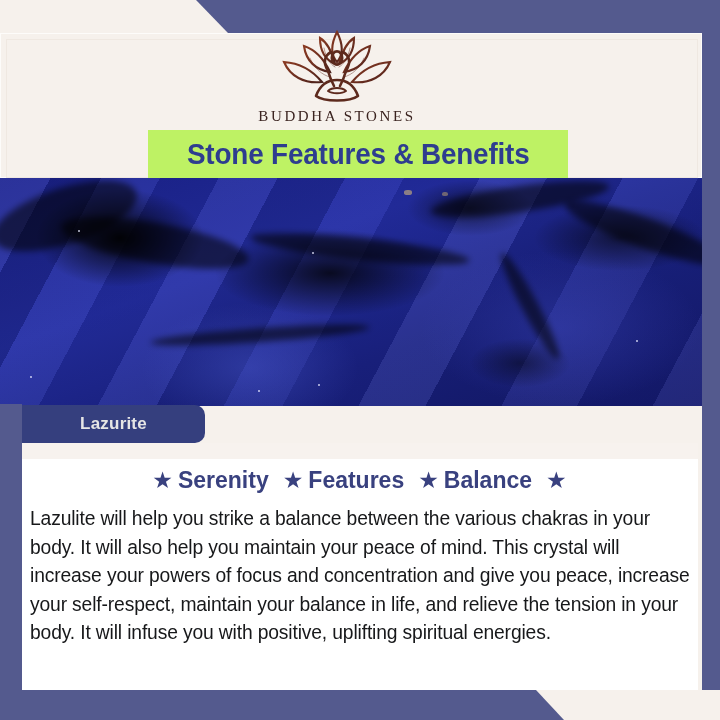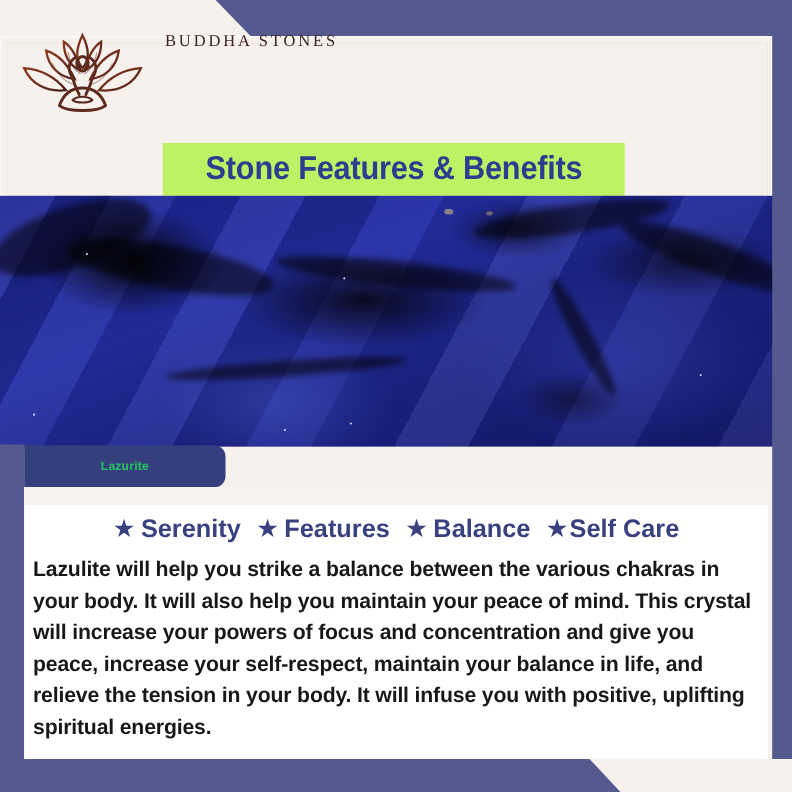--- a/index.html
+++ b/index.html
@@ -31,21 +31,21 @@
     box-shadow:inset 0 0 0 1px rgba(255,255,255,.75);
   }
   .sheet-inner-line{
     position:absolute;left:6px;top:39px;width:690px;height:137px;
     border:1px solid #efe8e1;
   }
 
   
   .logo-wrap{
     position:absolute;left:0;top:28px;width:674px;
-    display:flex;flex-direction:row;align-items:flex-start;
+    display:flex;flex-direction:column;align-items:center;
   }
   .logo-mark{width:150px;height:78px;display:block;}
   .logo-word{
     margin-top:2px;
     font-family:"Liberation Serif","DejaVu Serif",serif;
     font-size:15px;letter-spacing:2.6px;color:#3b2420;font-weight:400;
   }
 
   
   .title-plaque{
@@ -84,21 +84,21 @@
   .photo .speck{position:absolute;width:2px;height:2px;border-radius:50%;background:#e7e9ff;opacity:.85;}
   .photo .vein{position:absolute;background:rgba(0,0,0,.55);border-radius:50%;filter:blur(3px);}
 
   
   .stone-label{
     position:absolute;left:22px;top:405px;width:183px;height:38px;
     background:#353f7e;border-radius:0 10px 10px 0;
     display:flex;align-items:center;justify-content:center;
   }
   .stone-label span{
-    color:#22c55e;font-size:11px;font-weight:700;letter-spacing:.2px;
+    color:#e5e5e5;font-size:17px;font-weight:700;letter-spacing:.2px;
   }
 
   
   .card{
     position:absolute;left:22px;top:443px;width:676px;height:247px;
     background:#ffffff;
   }
   .card-top-strip{
     position:absolute;left:0;top:0;width:676px;height:16px;background:#f7f2ee;
   }
@@ -112,21 +112,21 @@
     display:flex;align-items:center;
     color:#39417f;font-size:23px;font-weight:700;white-space:nowrap;
   }
   .benefit .star{font-size:23px;line-height:1;margin-right:5px;}
   .benefit + .benefit{margin-left:14px;}
   .benefit.nogap .star{margin-right:1px;}
 
   .body-text{
     position:absolute;left:8px;top:62px;width:662px;
     color:#17181a;font-size:19.3px;line-height:28.6px;
-    font-weight:700;letter-spacing:-.15px;
+    font-weight:400;letter-spacing:-.15px;
     text-align:left;
   }
 </style>
 </head>
 <body>
 
 <div id="page">
 
   <div class="top-band"></div>
 
@@ -219,20 +219,19 @@
       <div class="benefit">
         <span class="star">★</span>
         <span>Features</span>
       </div>
       <div class="benefit">
         <span class="star">★</span>
         <span>Balance</span>
       </div>
       <div class="benefit nogap">
         <span class="star">★</span>
-        <span>Self Care</span>
       </div>
     </div>
 
     <div class="body-text">Lazulite will help you strike a balance between the various chakras in your body. It will also help you maintain your peace of mind. This crystal will increase your powers of focus and concentration and give you peace, increase your self-respect, maintain your balance in life, and relieve the tension in your body. It will infuse you with positive, uplifting spiritual energies.</div>
   </div>
 
 </div>
 
 </body></html>

